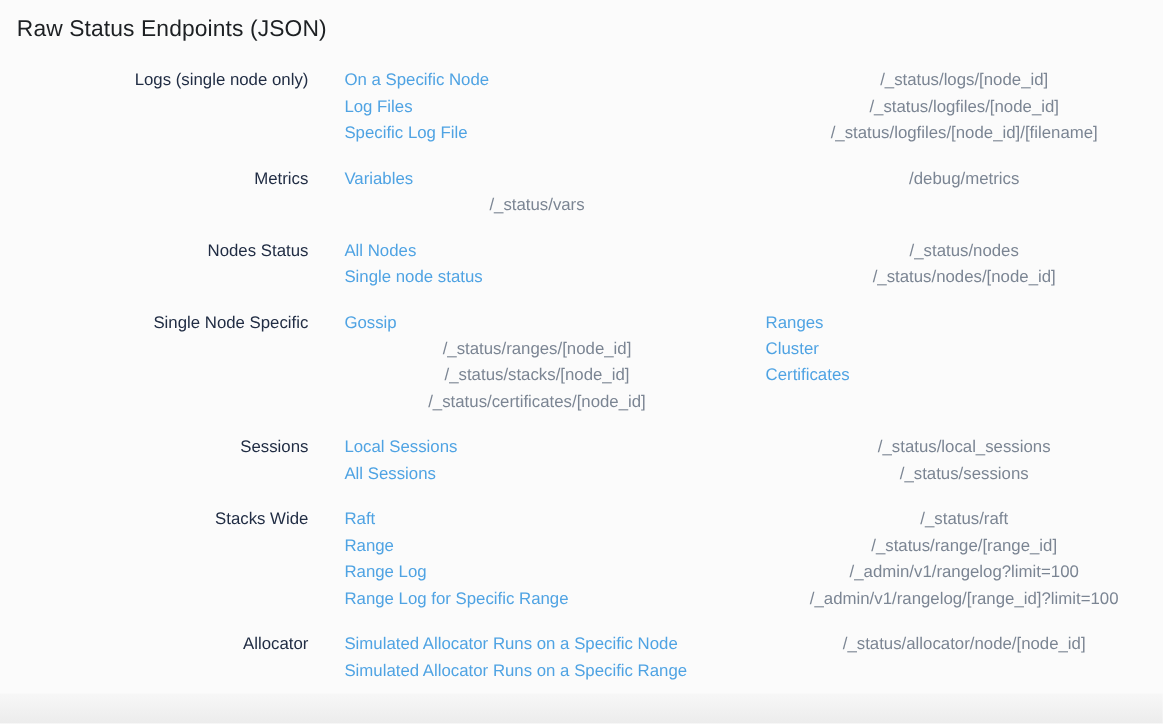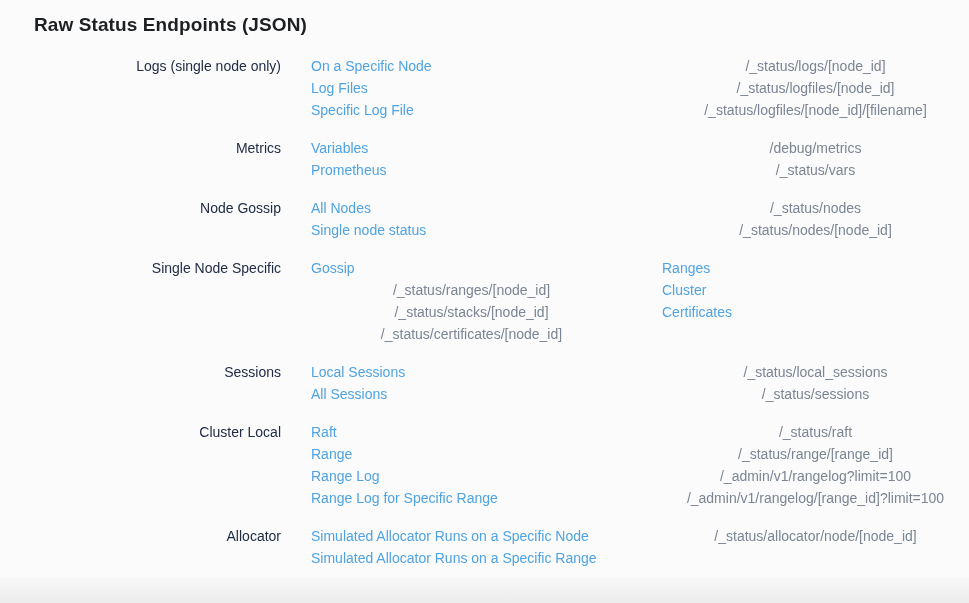--- a/index.html
+++ b/index.html
@@ -11,34 +11,32 @@
     height: 603px;
     background: var(--bg, #fbfbfb);
     font-family: "Liberation Sans", "DejaVu Sans", sans-serif;
     position: relative;
     overflow: hidden;
   }
   .page-title {
     padding: 12px 0 0 14px;
     font-size: 19px;
     line-height: 26px;
-    font-weight: 700;
+    font-weight: 400;
     letter-spacing: 0.1px;
     color: var(--title, #1d2023);
-    margin-left: 20px;
   }
   .sections {
     margin-top: 17px;
   }
   .section {
     display: grid;
     grid-template-columns: 257px 321px auto;
     column-gap: 30px;
     margin-bottom: 16px;
-    margin-left: 24px;
   }
   .category {
     grid-column: 1;
     text-align: right;
     font-size: 14px;
     line-height: 22px;
     color: var(--category, #212d44);
   }
   .rows {
     grid-column: 2 / span 2;
@@ -89,27 +87,26 @@
   <div class="path">/_status/logfiles/[node_id]/[filename]</div>
 </div>
   </div>
 
   <div class="section">
     <div class="category">Metrics</div>
     <div class="rows">
   <a class="link" href="#">Variables</a>
   <div class="path">/debug/metrics</div>
 
-  <a class="link" href="#">Prometheus</a>
   <div class="path">/_status/vars</div>
 </div>
   </div>
 
   <div class="section">
-    <div class="category">Node Gossip</div>
+    <div class="category">Nodes Status</div>
     <div class="rows">
   <a class="link" href="#">All Nodes</a>
   <div class="path">/_status/nodes</div>
 
   <a class="link" href="#">Single node status</a>
   <div class="path">/_status/nodes/[node_id]</div>
 </div>
   </div>
 
   <div class="section">
@@ -133,21 +130,21 @@
     <div class="rows">
   <a class="link" href="#">Local Sessions</a>
   <div class="path">/_status/local_sessions</div>
 
   <a class="link" href="#">All Sessions</a>
   <div class="path">/_status/sessions</div>
 </div>
   </div>
 
   <div class="section">
-    <div class="category">Cluster Local</div>
+    <div class="category">Stacks Wide</div>
     <div class="rows">
   <a class="link" href="#">Raft</a>
   <div class="path">/_status/raft</div>
 
   <a class="link" href="#">Range</a>
   <div class="path">/_status/range/[range_id]</div>
 
   <a class="link" href="#">Range Log</a>
   <div class="path">/_admin/v1/rangelog?limit=100</div>
 

